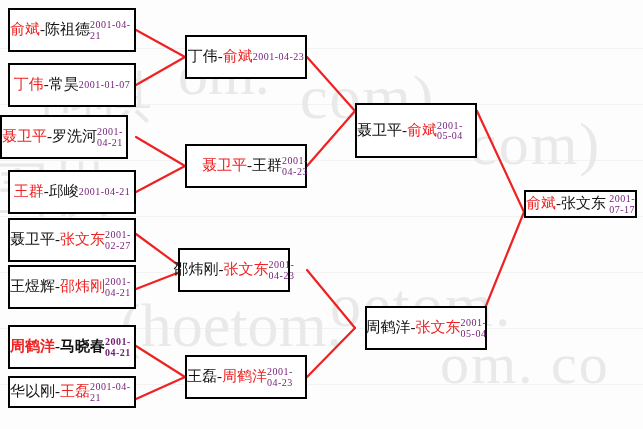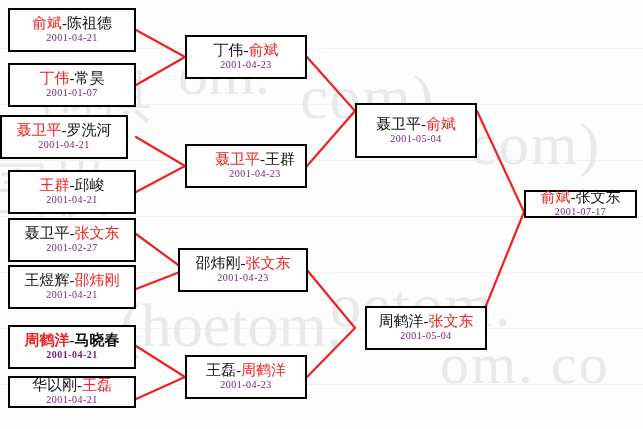--- a/index.html
+++ b/index.html
@@ -36,21 +36,21 @@
 
   svg.links{position:absolute;left:0;top:0;width:643px;height:429px;z-index:2;pointer-events:none;}
 
   .match{
     position:absolute;
     box-sizing:border-box;
     border:2px solid #000000;
     background:#ffffff;
     z-index:3;
     display:flex;
-    flex-direction:column;
+    flex-direction:row;
     align-items:center;
     justify-content:center;
     line-height:1.05;
   }
   .players{
     font-size:15px;
     white-space:nowrap;
     letter-spacing:0px;
   }
   .date{
@@ -175,21 +175,21 @@
     <div class="date">2001-04-23</div>
   </div>
 
   <div class="match" id="r2m2" style="left:185px;top:144px;width:122px;height:44px;padding-left:18px;">
     <div class="players">
       <span class="pl win">聂卫平</span><span class="dash">-</span><span class="pl">王群</span>
     </div>
     <div class="date">2001-04-23</div>
   </div>
 
-  <div class="match" id="r2m3" style="left:178px;top:248px;width:130px;height:44px;">
+  <div class="match" id="r2m3" style="left:178px;top:248px;width:112px;height:44px;">
     <div class="players">
       <span class="pl">邵炜刚</span><span class="dash">-</span><span class="pl win">张文东</span>
     </div>
     <div class="date">2001-04-23</div>
   </div>
 
   <div class="match" id="r2m4" style="left:185px;top:355px;width:122px;height:44px;">
     <div class="players">
       <span class="pl">王磊</span><span class="dash">-</span><span class="pl win">周鹤洋</span>
     </div>

